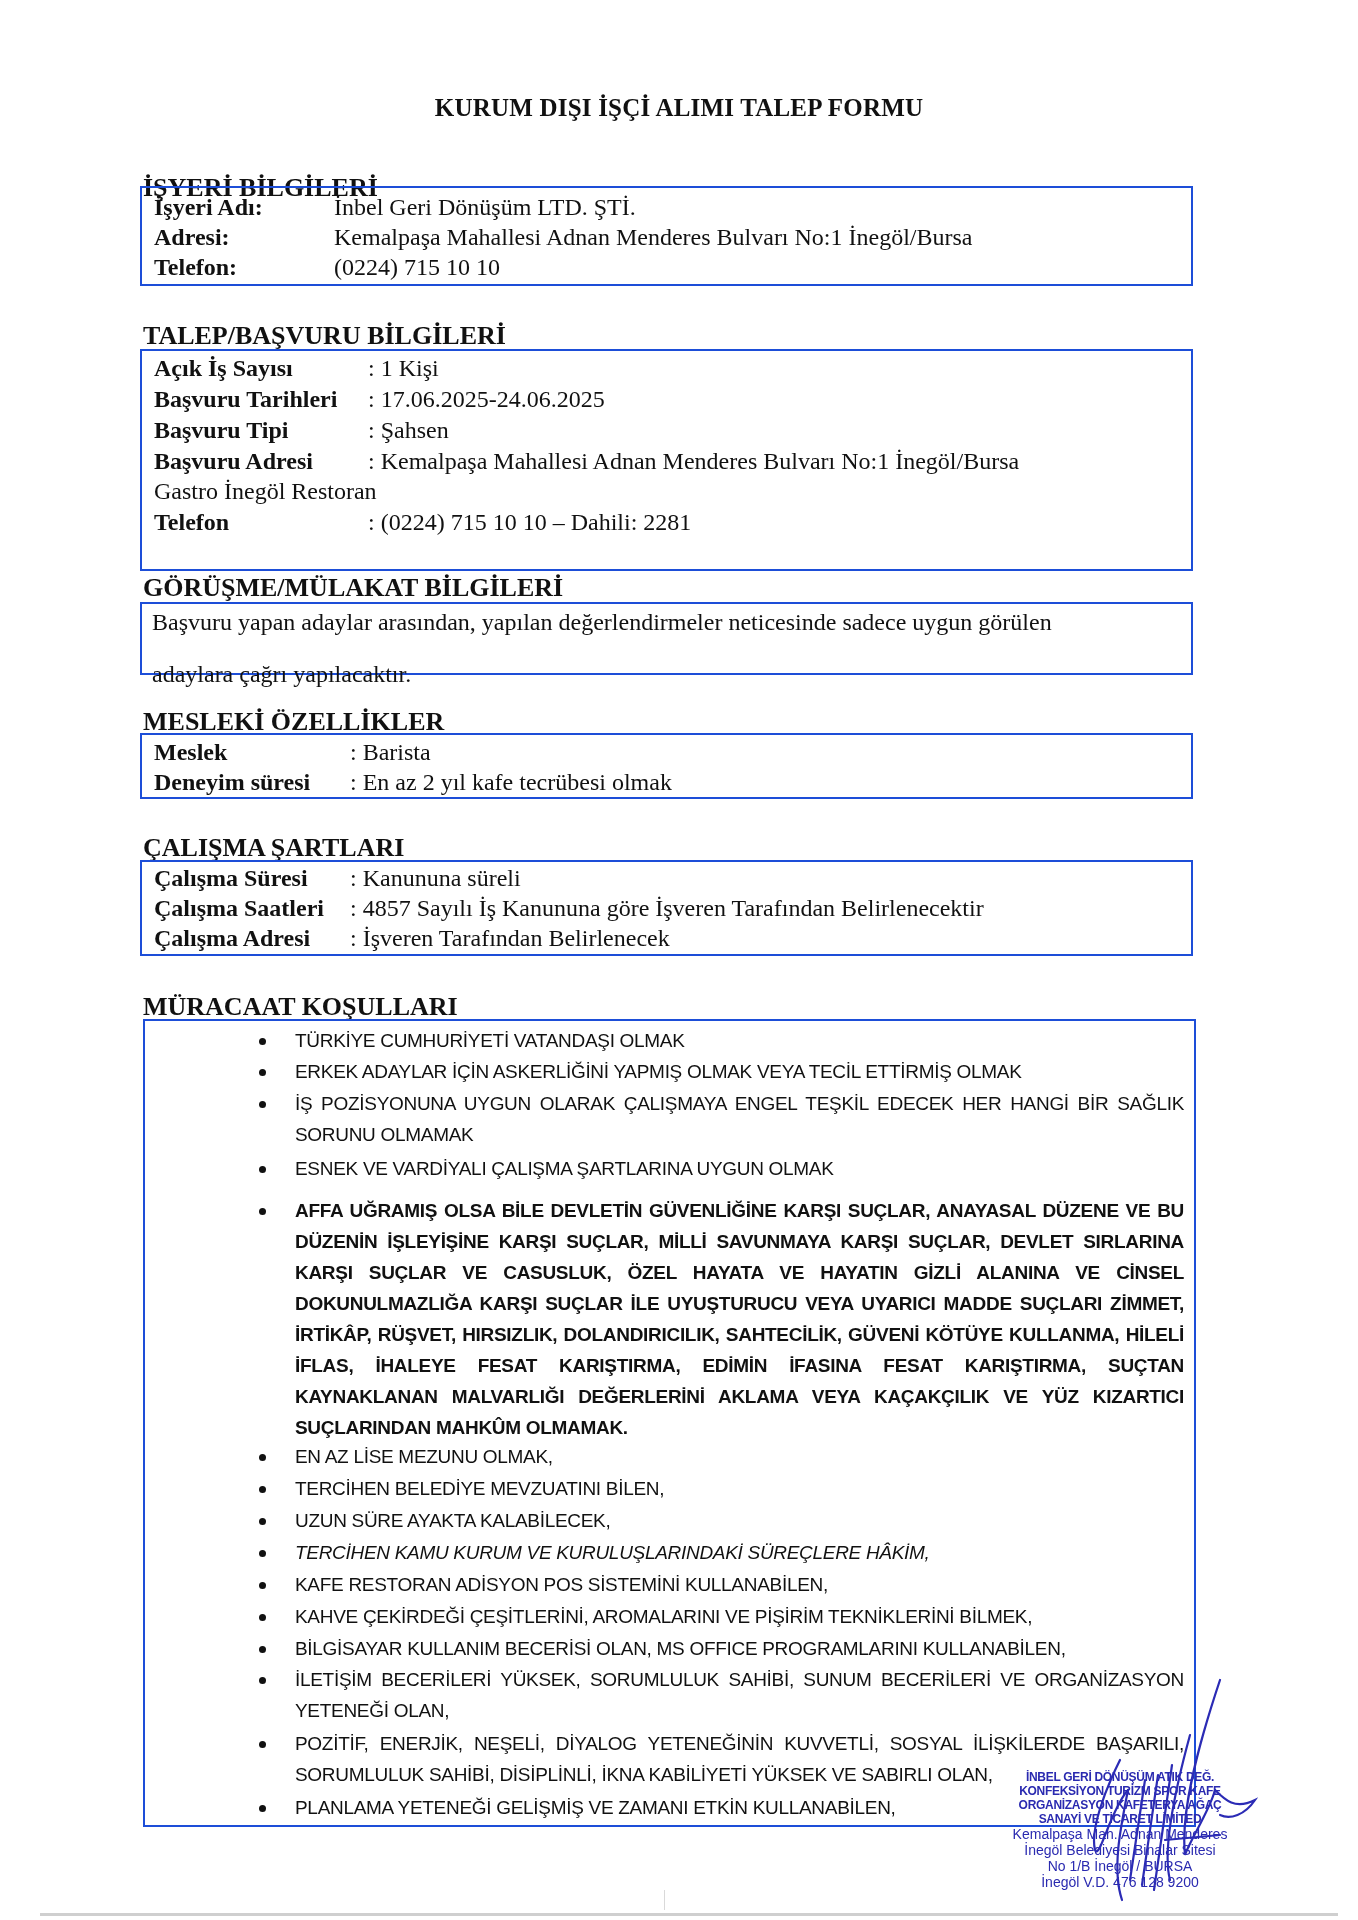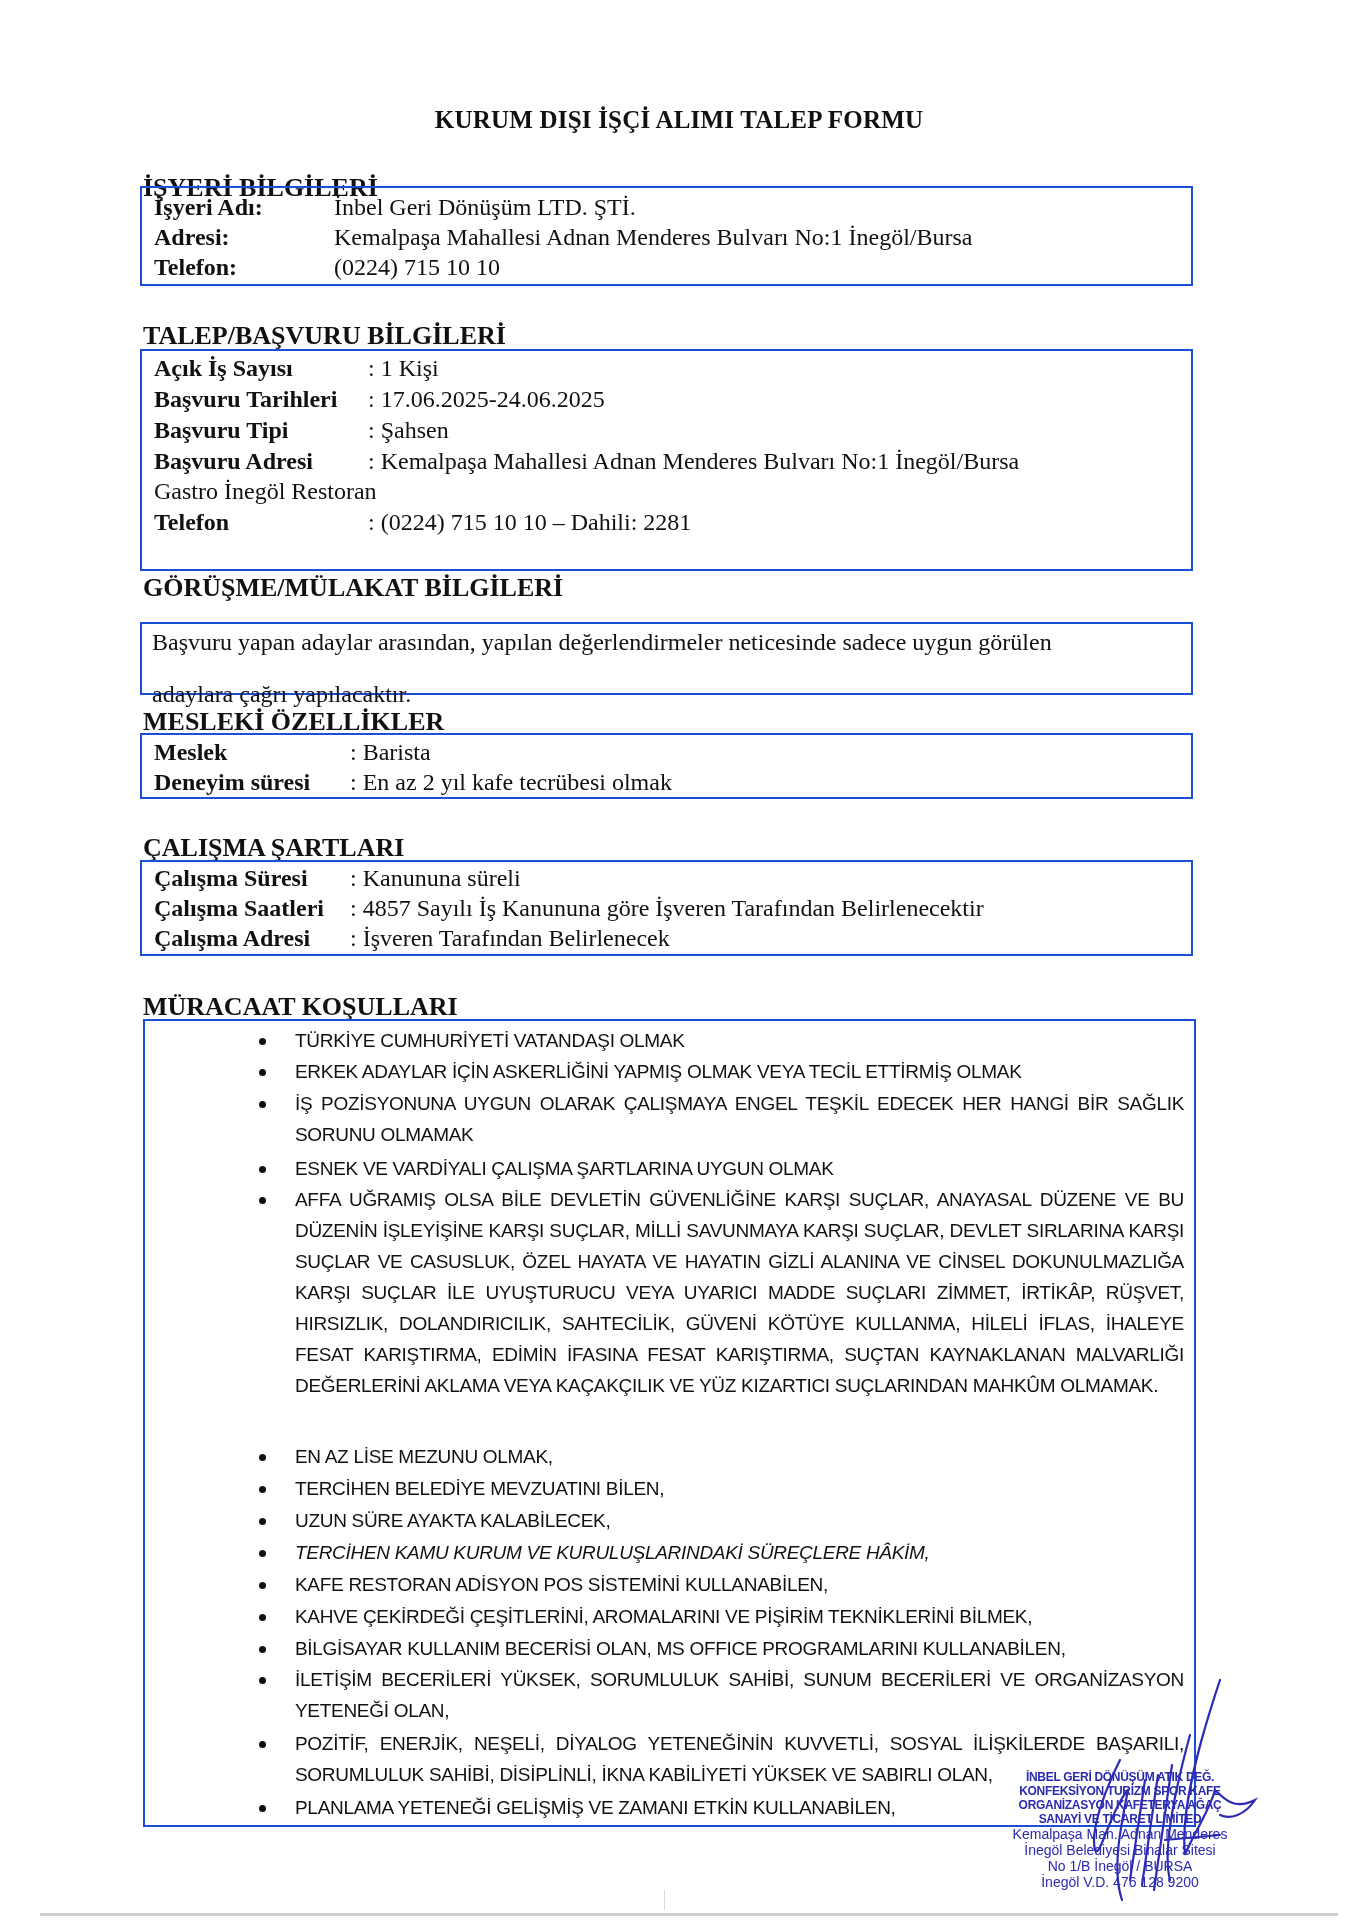--- a/index.html
+++ b/index.html
@@ -1,21 +1,21 @@
 <!DOCTYPE html>
 <html><head>
 <meta charset="utf-8">
 <style>
   html, body { margin: 0; padding: 0; background: #ffffff; }
   body { width: 1358px; height: 1920px; position: relative; overflow: hidden; color: #111; }
 
   .title {
     position: absolute; left: 0; width: 1358px; top: 94px;
     text-align: center; font-family: "Liberation Serif", serif;
-    font-weight: bold; font-size: 25px; letter-spacing: 0.2px; margin-top: 12px;
+    font-weight: bold; font-size: 25px; letter-spacing: 0.2px;
   }
   .sec-head {
     position: absolute; left: 143px; font-family: "Liberation Serif", serif;
     font-weight: bold; font-size: 26px; line-height: 28px;
   }
   .box {
     position: absolute; border: 2px solid #1d4ed8; box-sizing: border-box;
     font-family: "Liberation Serif", serif; font-size: 24px;
   }
   .row { position: absolute; left: 12px; height: 30px; line-height: 30px; white-space: nowrap; }
@@ -83,21 +83,21 @@
   <div class="row" style="top:125px;">
     <span class="val" style="left:0;">Gastro İnegöl Restoran</span>
   </div>
   <div class="row" style="top:156px;">
     <span class="lbl">Telefon</span>
     <span class="val" style="left:214px;">: (0224) 715 10 10 – Dahili: 2281</span>
   </div>
 </div>
 
 <div class="sec-head" style="top:574px;">GÖRÜŞME/MÜLAKAT BİLGİLERİ</div>
-<div class="box" style="left:140px; top:622px; width:1053px; height:73px;">
+<div class="box" style="left:140px; top:602px; width:1053px; height:73px;">
   <div class="para" style="top:2px;">Başvuru yapan adaylar arasından, yapılan değerlendirmeler neticesinde sadece uygun görülen</div>
   <div class="para" style="top:34px;margin-top:20px;">adaylara çağrı yapılacaktır.</div>
 </div>
 
 <div class="sec-head" style="top:708px;">MESLEKİ ÖZELLİKLER</div>
 <div class="box" style="left:140px; top:733px; width:1053px; height:66px;">
   <div class="row" style="top:2px;">
     <span class="lbl">Meslek</span>
     <span class="val" style="left:196px;">:  Barista</span>
   </div>
@@ -135,21 +135,21 @@
         <span class="txt">ERKEK ADAYLAR İÇİN ASKERLİĞİNİ YAPMIŞ OLMAK VEYA TECİL ETTİRMİŞ OLMAK</span>
       </div>
     <div class="bul" style="top:67px;">
         <span class="dot"></span>
         <span class="txt">İŞ POZİSYONUNA UYGUN OLARAK ÇALIŞMAYA ENGEL TEŞKİL EDECEK HER HANGİ BİR SAĞLIK SORUNU OLMAMAK</span>
       </div>
     <div class="bul" style="top:132px;">
         <span class="dot"></span>
         <span class="txt">ESNEK VE VARDİYALI ÇALIŞMA ŞARTLARINA UYGUN OLMAK</span>
       </div>
-    <div class="bul" style="top:163px;">
+    <div class="bul" style="top:174px;font-weight:bold;">
         <span class="dot"></span>
         <span class="txt">AFFA UĞRAMIŞ OLSA BİLE DEVLETİN GÜVENLİĞİNE KARŞI SUÇLAR, ANAYASAL DÜZENE VE BU DÜZENİN İŞLEYİŞİNE KARŞI SUÇLAR, MİLLİ SAVUNMAYA KARŞI SUÇLAR, DEVLET SIRLARINA KARŞI SUÇLAR VE CASUSLUK, ÖZEL HAYATA VE HAYATIN GİZLİ ALANINA VE CİNSEL DOKUNULMAZLIĞA KARŞI SUÇLAR İLE UYUŞTURUCU VEYA UYARICI MADDE SUÇLARI ZİMMET, İRTİKÂP, RÜŞVET, HIRSIZLIK, DOLANDIRICILIK, SAHTECİLİK, GÜVENİ KÖTÜYE KULLANMA, HİLELİ İFLAS, İHALEYE FESAT KARIŞTIRMA, EDİMİN İFASINA FESAT KARIŞTIRMA, SUÇTAN KAYNAKLANAN MALVARLIĞI DEĞERLERİNİ AKLAMA VEYA KAÇAKÇILIK VE YÜZ KIZARTICI SUÇLARINDAN MAHKÛM OLMAMAK.</span>
       </div>
     <div class="bul" style="top:420px;">
         <span class="dot"></span>
         <span class="txt">EN AZ LİSE MEZUNU OLMAK,</span>
       </div>
     <div class="bul" style="top:452px;">
         <span class="dot"></span>
         <span class="txt">TERCİHEN BELEDİYE MEVZUATINI BİLEN,</span>

